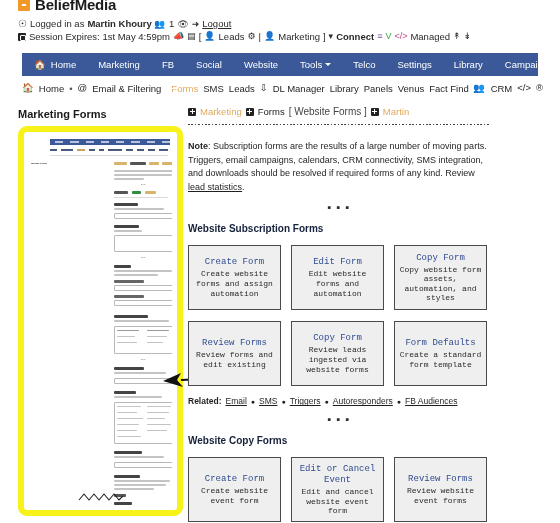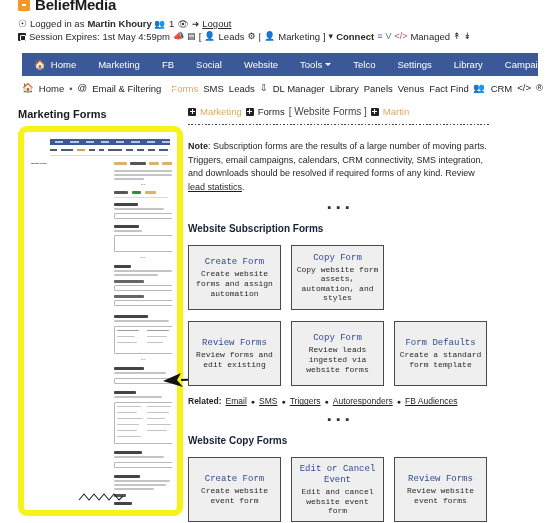--- a/index.html
+++ b/index.html
@@ -391,20 +391,24 @@
     <div class="ellipsis">▪ ▪ ▪</div>
 
     <div class="sec-title">Website Subscription Forms</div>
 
     <div class="card-grid">
       <div class="card">
         <div class="c-title">Create Form</div>
         <div class="c-desc">Create website forms and assign automation</div>
       </div>
       <div class="card">
+        <div class="c-title">Edit Form</div>
+        <div class="c-desc">Edit website forms and automation</div>
+      </div>
+      <div class="card">
         <div class="c-title">Copy Form</div>
         <div class="c-desc">Copy website form assets, automation, and styles</div>
       </div>
     </div>
 
     <div class="card-grid">
       <div class="card">
         <div class="c-title">Review Forms</div>
         <div class="c-desc">Review forms and edit existing</div>
       </div>

